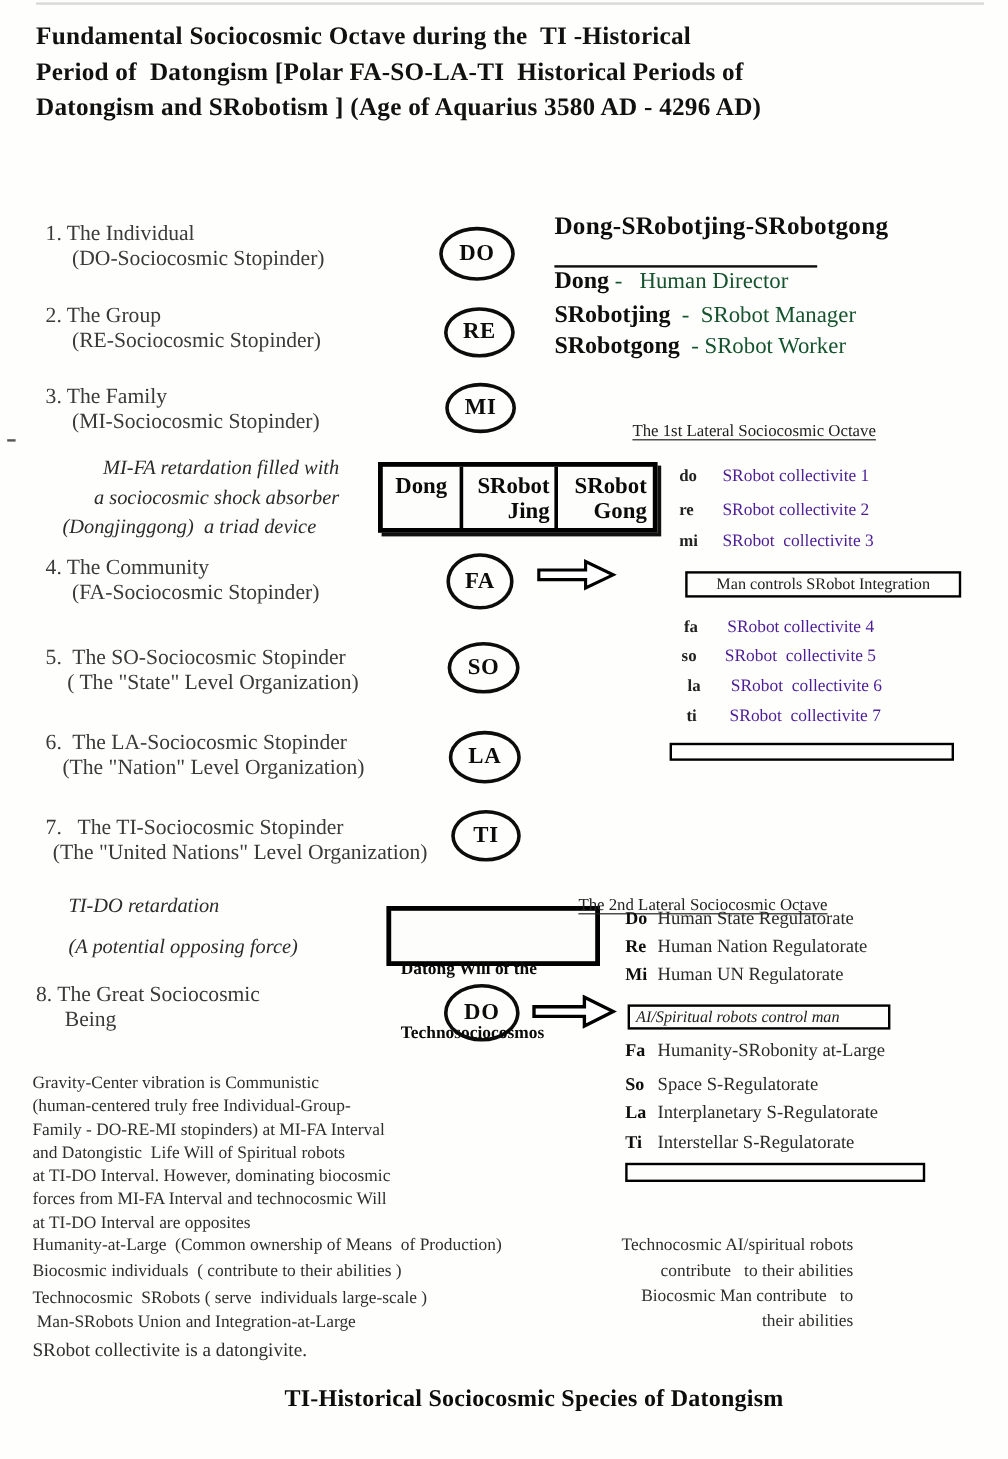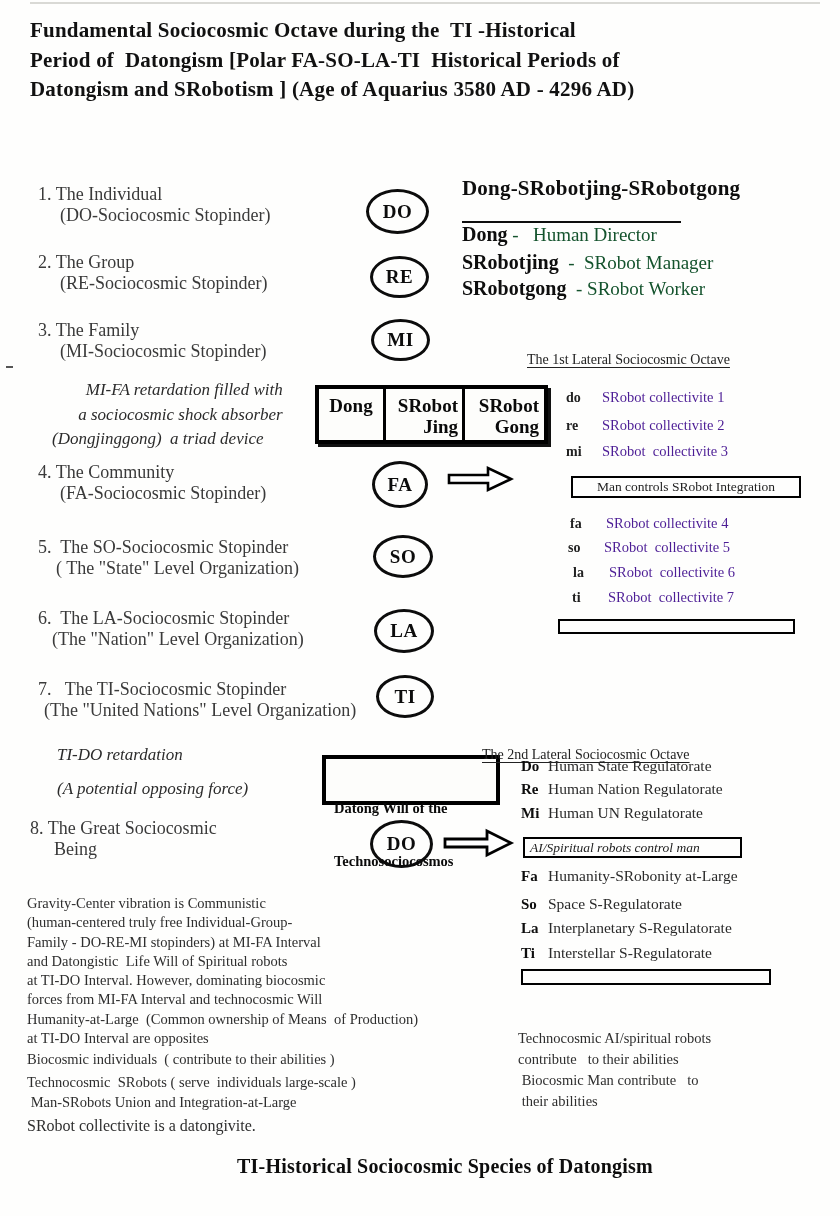--- a/index.html
+++ b/index.html
@@ -60,21 +60,21 @@
   .datong-box{
     box-sizing:border-box;border:4px solid #000;background:#fdfdfb;
     font-weight:bold;font-size:14.5px;line-height:17.5px;color:#0a0a0a;
     padding:6px 0 0 8px;white-space:pre;
   }
 
   .para{font-size:14.5px;line-height:19.3px;color:#2e2e2e;}
   .para div{white-space:pre;}
   .para .big{font-size:16px;}
   .rpara{font-size:14.5px;line-height:20.5px;color:#2e2e2e;}
-  .rpara div{white-space:pre;}
+  .rpara div{white-space:pre;text-align:right;}
 
   .caption{font-weight:bold;font-size:20px;color:#0d0d0d;text-align:center;letter-spacing:.2px;}
   .arrow-svg{display:block;}
 </style>
 </head>
 <body>
 
 <div class="page">
 
   <div class="abs scanline" style="left:30px;top:2px;width:790px;"></div>
@@ -254,22 +254,22 @@
   </div>
   <div class="abs thin-box" style="left:521px;top:969px;width:250px;height:16px;"></div>
 
   <div class="abs para" style="left:27px;top:894px;">
     <div>Gravity-Center vibration is Communistic</div>
     <div>(human-centered truly free Individual-Group-</div>
     <div>Family - DO-RE-MI stopinders) at MI-FA Interval</div>
     <div>and Datongistic  Life Will of Spiritual robots</div>
     <div>at TI-DO Interval. However, dominating biocosmic</div>
     <div>forces from MI-FA Interval and technocosmic Will</div>
+    <div>at TI-DO Interval are opposites</div>
     <div>Humanity-at-Large  (Common ownership of Means  of Production)</div>
-    <div>at TI-DO Interval are opposites</div>
     <div style="margin-top:2px;">Biocosmic individuals  ( contribute to their abilities )</div>
     <div style="margin-top:3px;">Technocosmic  SRobots ( serve  individuals large-scale )</div>
     <div style="margin-top:1px;"> Man-SRobots Union and Integration-at-Large</div>
     <div class="big" style="margin-top:4px;">SRobot collectivite is a datongivite.</div>
   </div>
 
   <div class="abs rpara" style="left:518px;top:1028px;">
     <div>Technocosmic AI/spiritual robots</div>
     <div>contribute   to their abilities</div>
     <div style="margin-top:1px;"> Biocosmic Man contribute   to</div>

